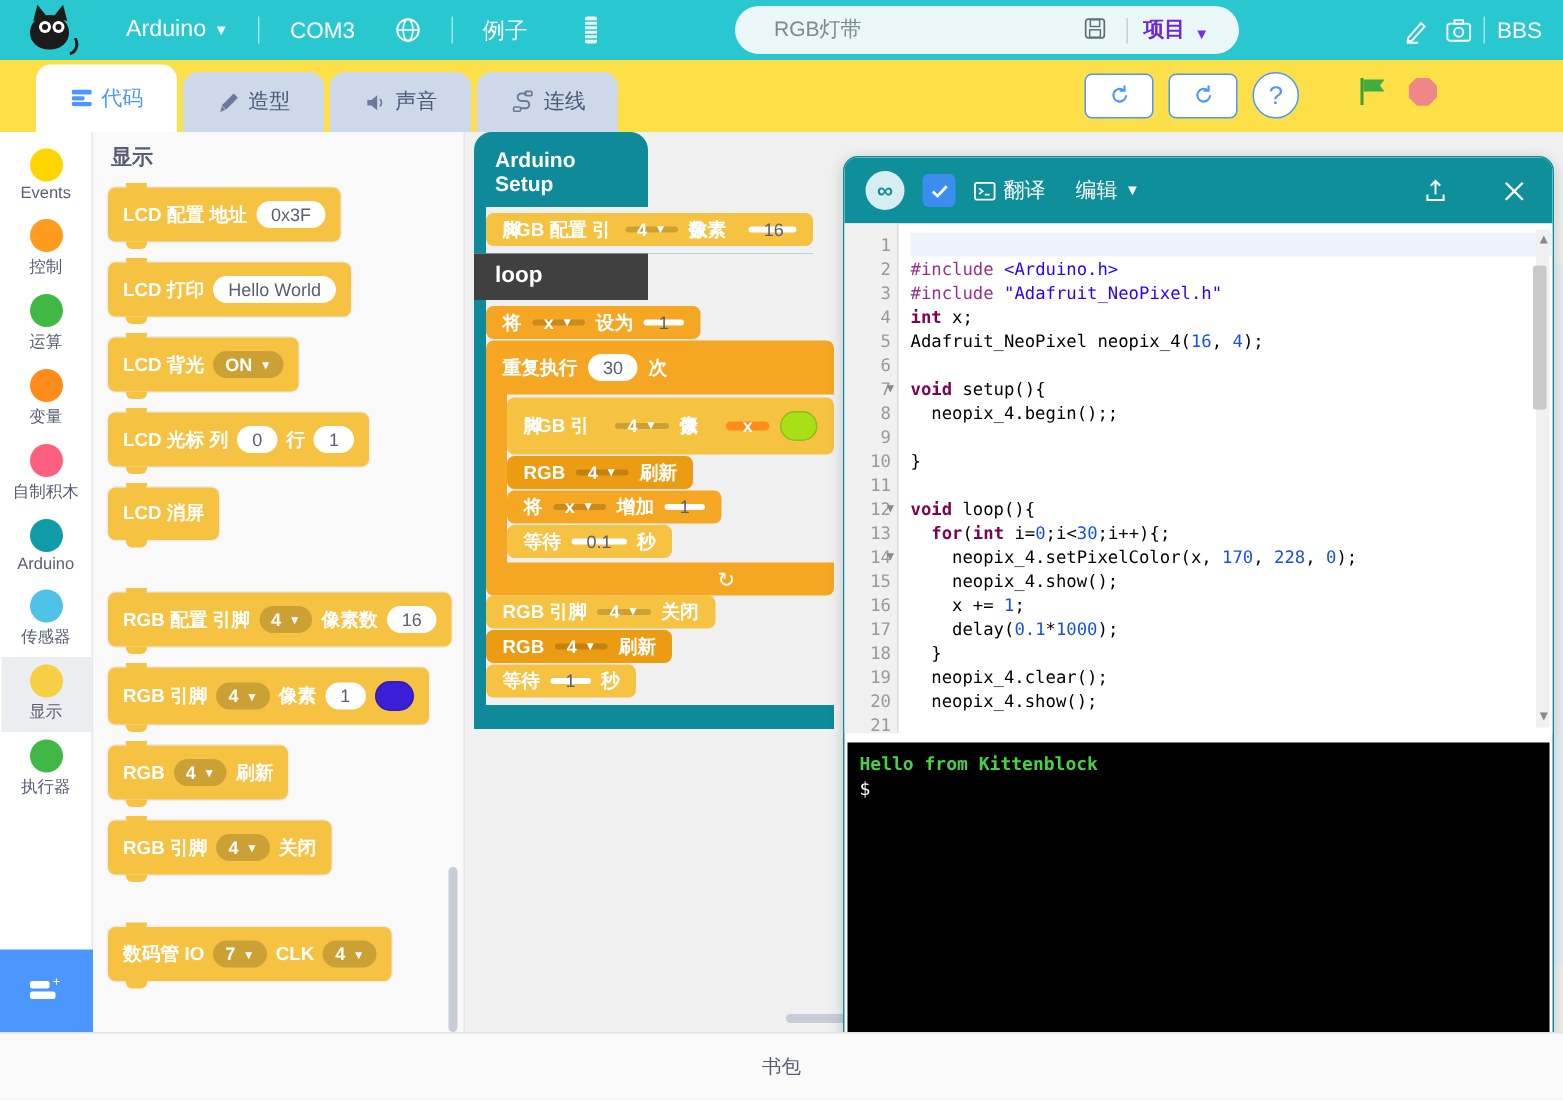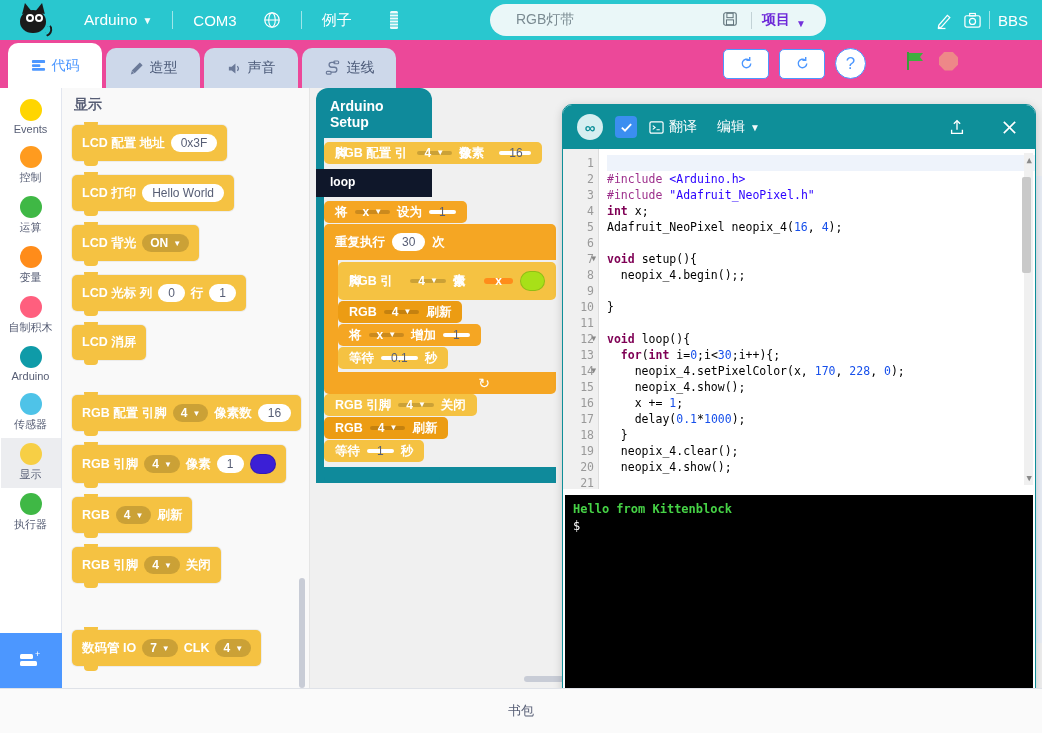--- a/index.html
+++ b/index.html
@@ -63,22 +63,22 @@
   .proj-btn {
     color: #6d28d9; font-size: 14px; display: flex; align-items: flex-end; gap: 6px;
     padding-right: 20px; cursor: pointer; font-weight: bold;
   }
 
   .tb-right { position: absolute; right: 0; top: 0; height: 40px; display: flex; align-items: center; gap: 4px; padding-right: 10px; }
   .ic-btn { cursor: pointer; display: flex; align-items: center; justify-content: center; width: 24px; height: 24px; }
 
   
   .tabrow {
-    height: 48px; background: #ec4899; display: flex; align-items: flex-end;
-    position: relative; padding-left: 8px;
+    height: 48px; background: #fde047; display: flex; align-items: flex-end;
+    position: relative; padding-left: 24px;
   }
   .tab {
     height: 40px; min-width: 94px; padding: 0 16px; display: flex;
     align-items: center; justify-content: center; gap: 6px;
     background: #cdd8ea; color: #4b5a78; font-size: 14px;
     border-radius: 10px 10px 0 0; margin-right: 4px; cursor: pointer;
   }
   .tab.active { background: #fff; color: #4c97ff; height: 45px; }
   .tab .ticon { font-size: 14px; display: flex; }
 
@@ -167,21 +167,21 @@
 
   .hat {
     background:#0f8a9b; color:#fff; font-size:14px; font-weight:bold;
     border-radius: 12px 12px 0 0; padding: 10px 14px 8px; width: 116px;
   }
   .cwrap { background:#0f8a9b; padding: 0 0 0 8px; }
   .cinner { background:#f0f0f0; padding: 4px 0 4px 0; }
   .cfoot { background:#0f8a9b; height: 16px; width: 116px; border-radius: 0 0 6px 6px; }
 
   .evtlabel {
-    background:#0f172a; color:#fff; font-size:12px; font-weight:bold;
+    background:#404040; color:#fff; font-size:15px; font-weight:bold;
     padding: 6px 14px 8px; width: 116px;
   }
   .wblk {
     position: relative; display: inline-flex; align-items: center; gap: 7px;
     color:#fff; font-size:12.5px; font-weight:bold; border-radius:5px;
     padding: 9px 11px; cursor: grab;
   }
   .wblk.y { background:#f5c242; }
   .wblk.o { background:#f5a623; }
   .wblk.d { background:#ec9c13; }
@@ -523,21 +523,21 @@
 
       <div class="blk">
         <span>RGB 引脚</span>
         <span class="ovald">
           <span>4</span>
           <span class="ca">▼</span>
         </span>
         <span>关闭</span>
       </div>
 
-      <div class="blk" style="margin-top:40px">
+      <div class="blk" style="margin-top:28px">
         <span>数码管 IO</span>
         <span class="ovald">
           <span>7</span>
           <span class="ca">▼</span>
         </span>
         <span>CLK</span>
         <span class="ovald">
           <span>4</span>
           <span class="ca">▼</span>
         </span>

